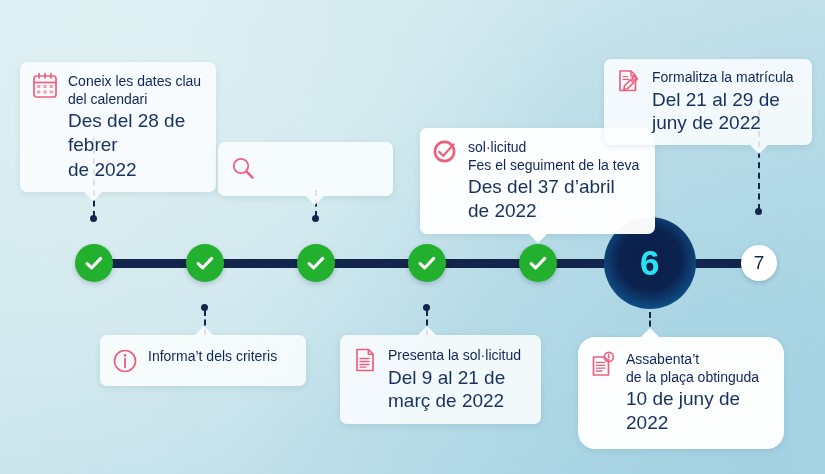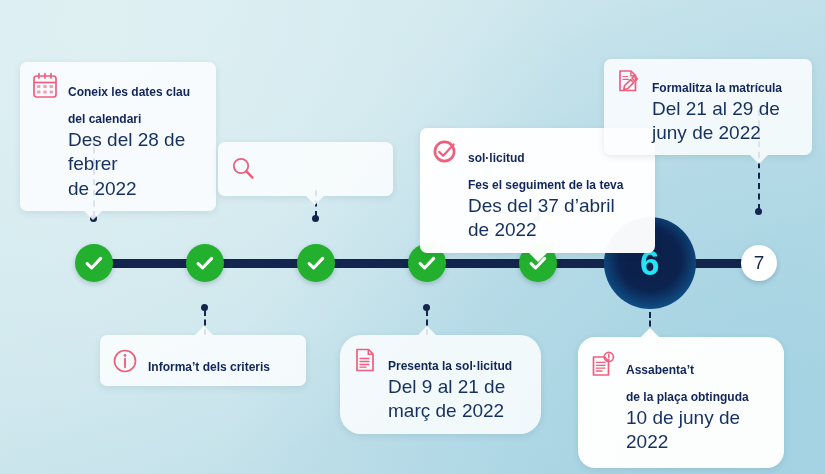--- a/index.html
+++ b/index.html
@@ -61,21 +61,21 @@
     border-left:9px solid transparent;border-right:9px solid transparent;
   }
   .tail.down{border-top:9px solid rgba(250,253,254,.88);}
   .tail.up{border-bottom:9px solid rgba(250,253,254,.88);}
   .tail.down.bright{border-top-color:rgba(255,255,255,.97);}
   .tail.up.bright{border-bottom-color:rgba(255,255,255,.97);}
 
   .ic{flex:0 0 auto;width:26px;height:28px;display:block;}
   .ic svg{width:26px;height:28px;display:block;}
   .txt{line-height:1.25;padding-top:1px;}
-  .t-title{font-size:12px;font-weight:bold;color:#10255a;margin-top:12px;}
+  .t-title{font-size:14px;font-weight:normal;color:#10255a;}
   .t-sub{font-size:19px;color:#16305f;margin-top:1px;}
 </style>
 </head>
 <body>
 
 <div class="stage">
 
   <div class="track"></div>
 
   <div class="conn" style="left:93px;top:137px;height:80px;"></div>
@@ -184,21 +184,21 @@
   <div class="card" style="left:218px;top:142px;width:175px;padding-top:12px;padding-bottom:14px;">
     <span class="ic">
       <svg viewBox="0 0 26 28">
         <circle cx="11" cy="12" r="7.2" fill="none" stroke="#ef5f7c" stroke-width="1.8"></circle>
         <path d="M16.4 17.4 L22.5 23.6" stroke="#ef5f7c" stroke-width="2.4" stroke-linecap="round"></path>
       </svg>
     </span>
     <div class="tail down" style="left:88px;top:100%;"></div>
   </div>
 
-  <div class="card" style="left:340px;top:335px;width:201px;padding-top:11px;border-radius:21px;">
+  <div class="card" style="left:340px;top:335px;width:201px;padding-top:11px;">
     <span class="ic">
       <svg viewBox="0 0 26 28">
         <path d="M5 3.5 H16.5 L21 8 V24.5 H5 Z" fill="none" stroke="#ef5f7c" stroke-width="1.7" stroke-linejoin="round"></path>
         <path d="M16.3 3.6 V8.2 H20.9" fill="none" stroke="#ef5f7c" stroke-width="1.5"></path>
         <path d="M8 12.5 H17 M8 15.5 H17 M8 18.5 H17 M8 21.2 H14" stroke="#ef5f7c" stroke-width="1.3" stroke-linecap="round"></path>
       </svg>
     </span>
     <div class="txt">
       <div class="t-title">Presenta la sol·licitud</div>
       <div class="t-sub">Del 9 al 21 de març de 2022</div>

